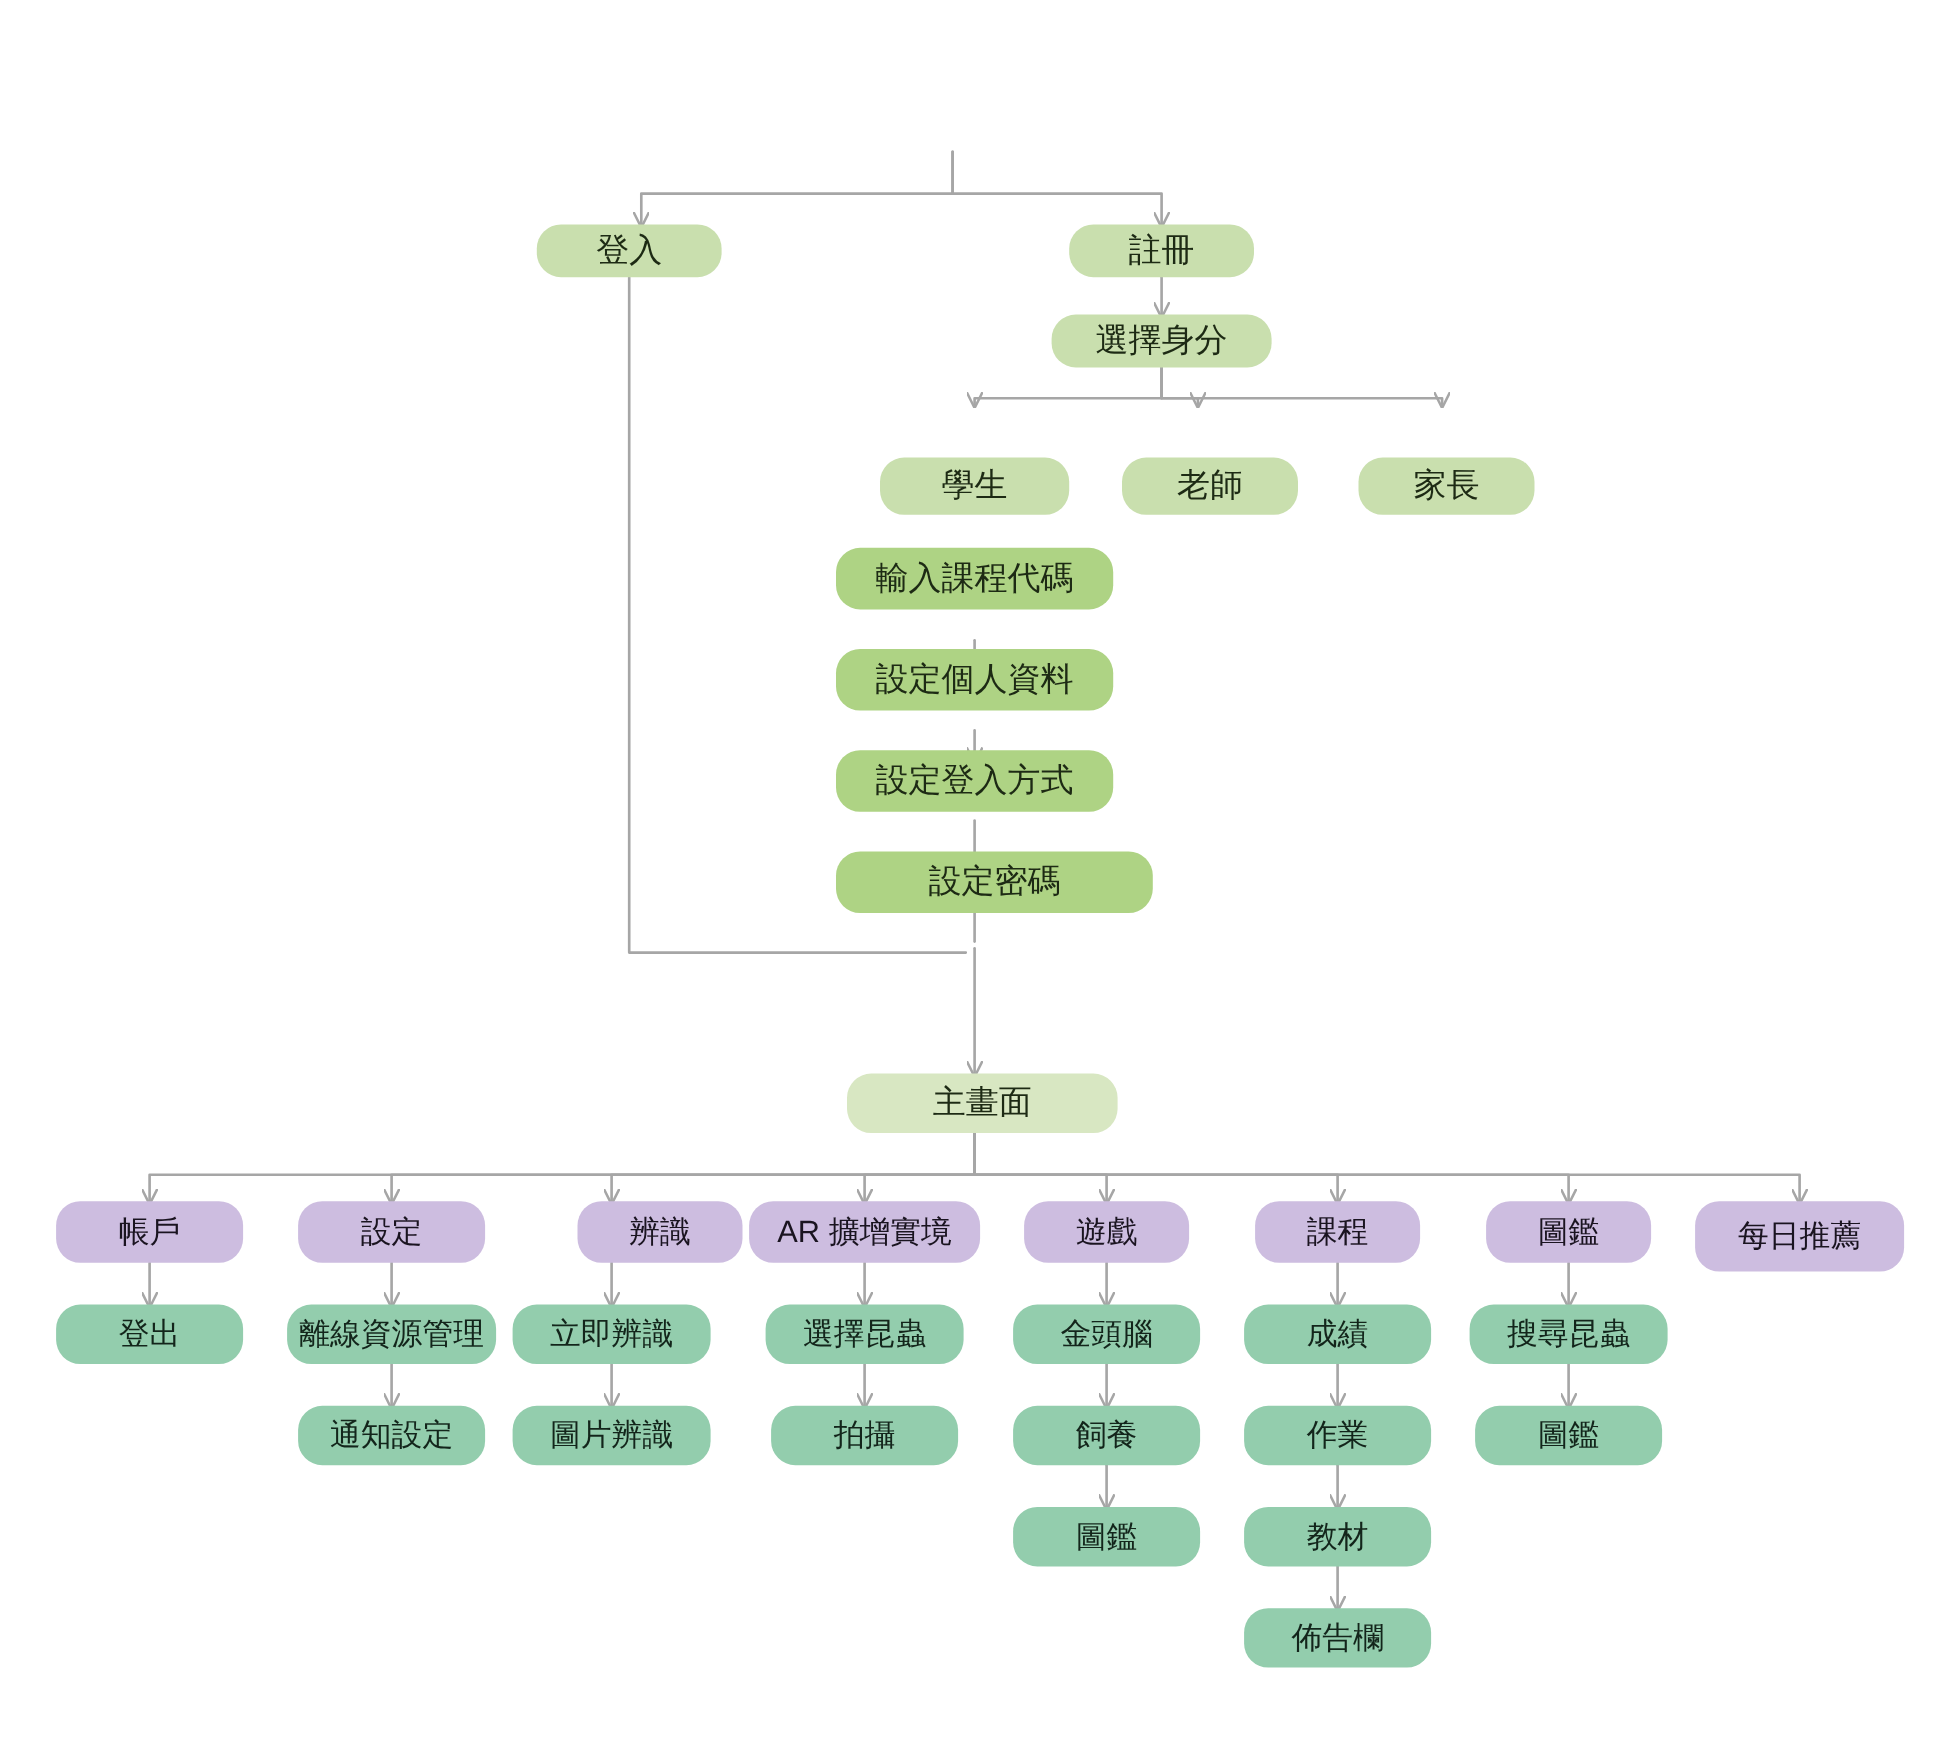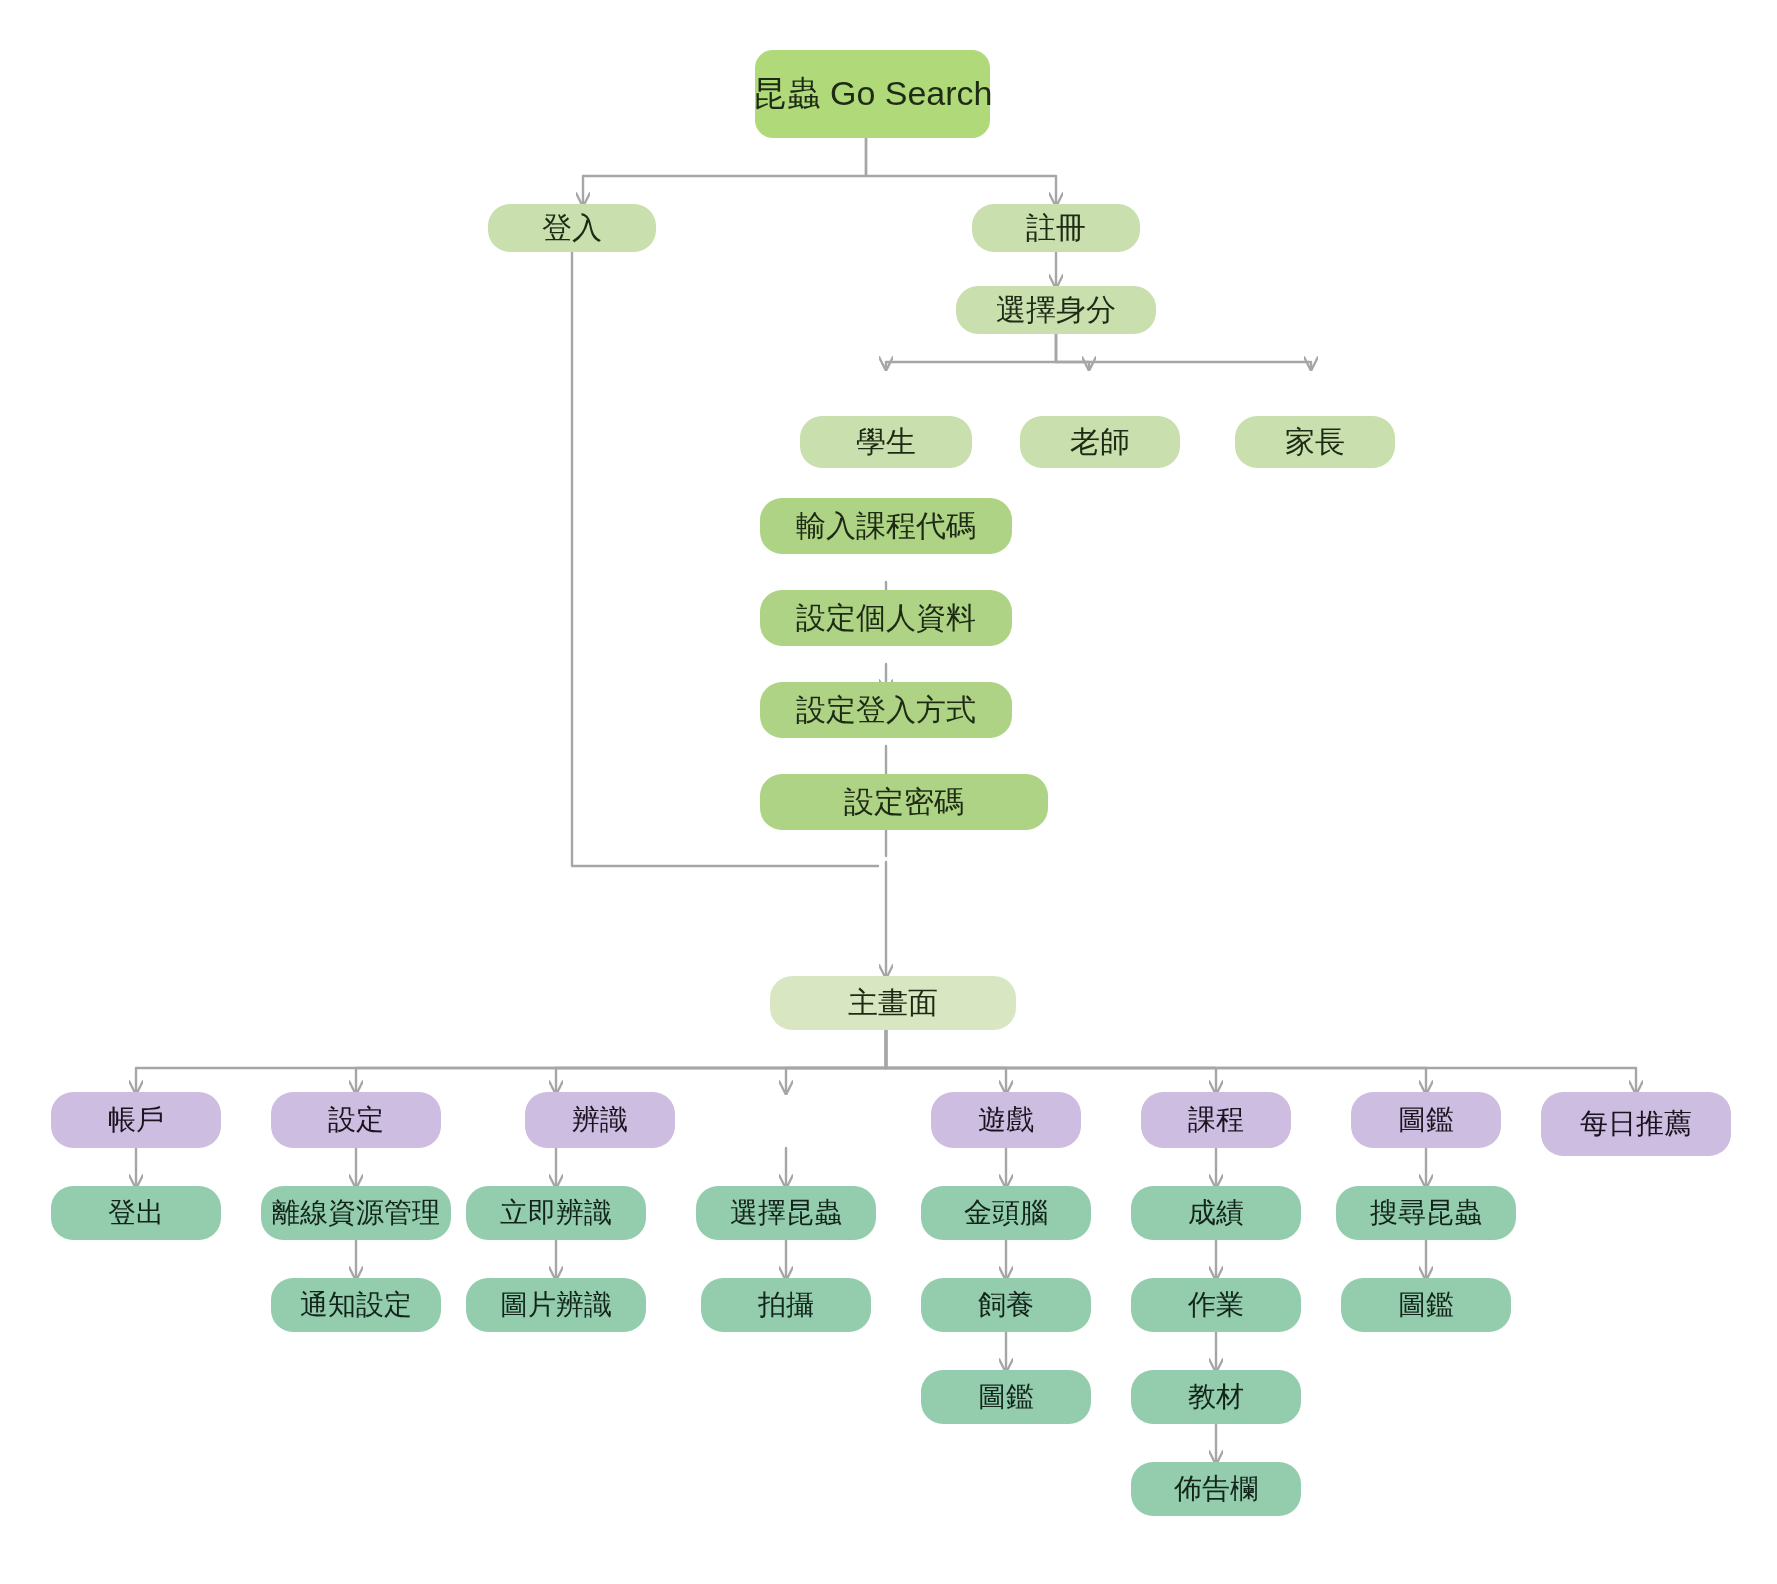--- a/index.html
+++ b/index.html
@@ -115,41 +115,41 @@
       <path d="M 1006 1332 L 1006 1370"></path>
 
       <path d="M 1216 1240 L 1216 1278"></path>
       <path d="M 1216 1332 L 1216 1370"></path>
       <path d="M 1216 1424 L 1216 1462"></path>
 
       <path d="M 1426 1240 L 1426 1278"></path>
     </g>
   </svg>
 
-  <div class="node n-root fs-34" style="left:755px; top:50px; width:235px; height:88px;">昆蟲 Go Search</div>
 
   <div class="node n-lightgrn fs-30" style="left:488px; top:204px; width:168px; height:48px;">登入</div>
   <div class="node n-lightgrn fs-30" style="left:972px; top:204px; width:168px; height:48px;">註冊</div>
 
   <div class="node n-lightgrn fs-30" style="left:956px; top:286px; width:200px; height:48px;">選擇身分</div>
 
   <div class="node n-lightgrn fs-30" style="left:800px; top:416px; width:172px; height:52px;">學生</div>
   <div class="node n-lightgrn fs-30" style="left:1020px; top:416px; width:160px; height:52px;">老師</div>
   <div class="node n-lightgrn fs-30" style="left:1235px; top:416px; width:160px; height:52px;">家長</div>
 
   <div class="node n-midgrn fs-30" style="left:760px; top:498px; width:252px; height:56px;">輸入課程代碼</div>
   <div class="node n-midgrn fs-30" style="left:760px; top:590px; width:252px; height:56px;">設定個人資料</div>
   <div class="node n-midgrn fs-30" style="left:760px; top:682px; width:252px; height:56px;">設定登入方式</div>
   <div class="node n-midgrn fs-30" style="left:760px; top:774px; width:288px; height:56px;">設定密碼</div>
 
   <div class="node n-home fs-30" style="left:770px; top:976px; width:246px; height:54px;">主畫面</div>
 
   <div class="node n-purple fs-28" style="left:51px; top:1092px; width:170px; height:56px;">帳戶</div>
   <div class="node n-purple fs-28" style="left:271px; top:1092px; width:170px; height:56px;">設定</div>
   <div class="node n-purple fs-28" style="left:481px; top:1092px; width:150px; height:56px;margin-left:44px;">辨識</div>
+  <div class="node n-purple fs-28" style="left:681px; top:1092px; width:210px; height:56px;">AR 擴增實境</div>
   <div class="node n-purple fs-28" style="left:931px; top:1092px; width:150px; height:56px;">遊戲</div>
   <div class="node n-purple fs-28" style="left:1141px; top:1092px; width:150px; height:56px;">課程</div>
   <div class="node n-purple fs-28" style="left:1351px; top:1092px; width:150px; height:56px;">圖鑑</div>
   <div class="node n-purple fs-28" style="left:1541px; top:1092px; width:190px; height:64px;">每日推薦</div>
 
   <div class="node n-mint fs-28" style="left:51px; top:1186px; width:170px; height:54px;">登出</div>
 
   <div class="node n-mint fs-28" style="left:261px; top:1186px; width:190px; height:54px;">離線資源管理</div>
   <div class="node n-mint fs-28" style="left:271px; top:1278px; width:170px; height:54px;">通知設定</div>
 

